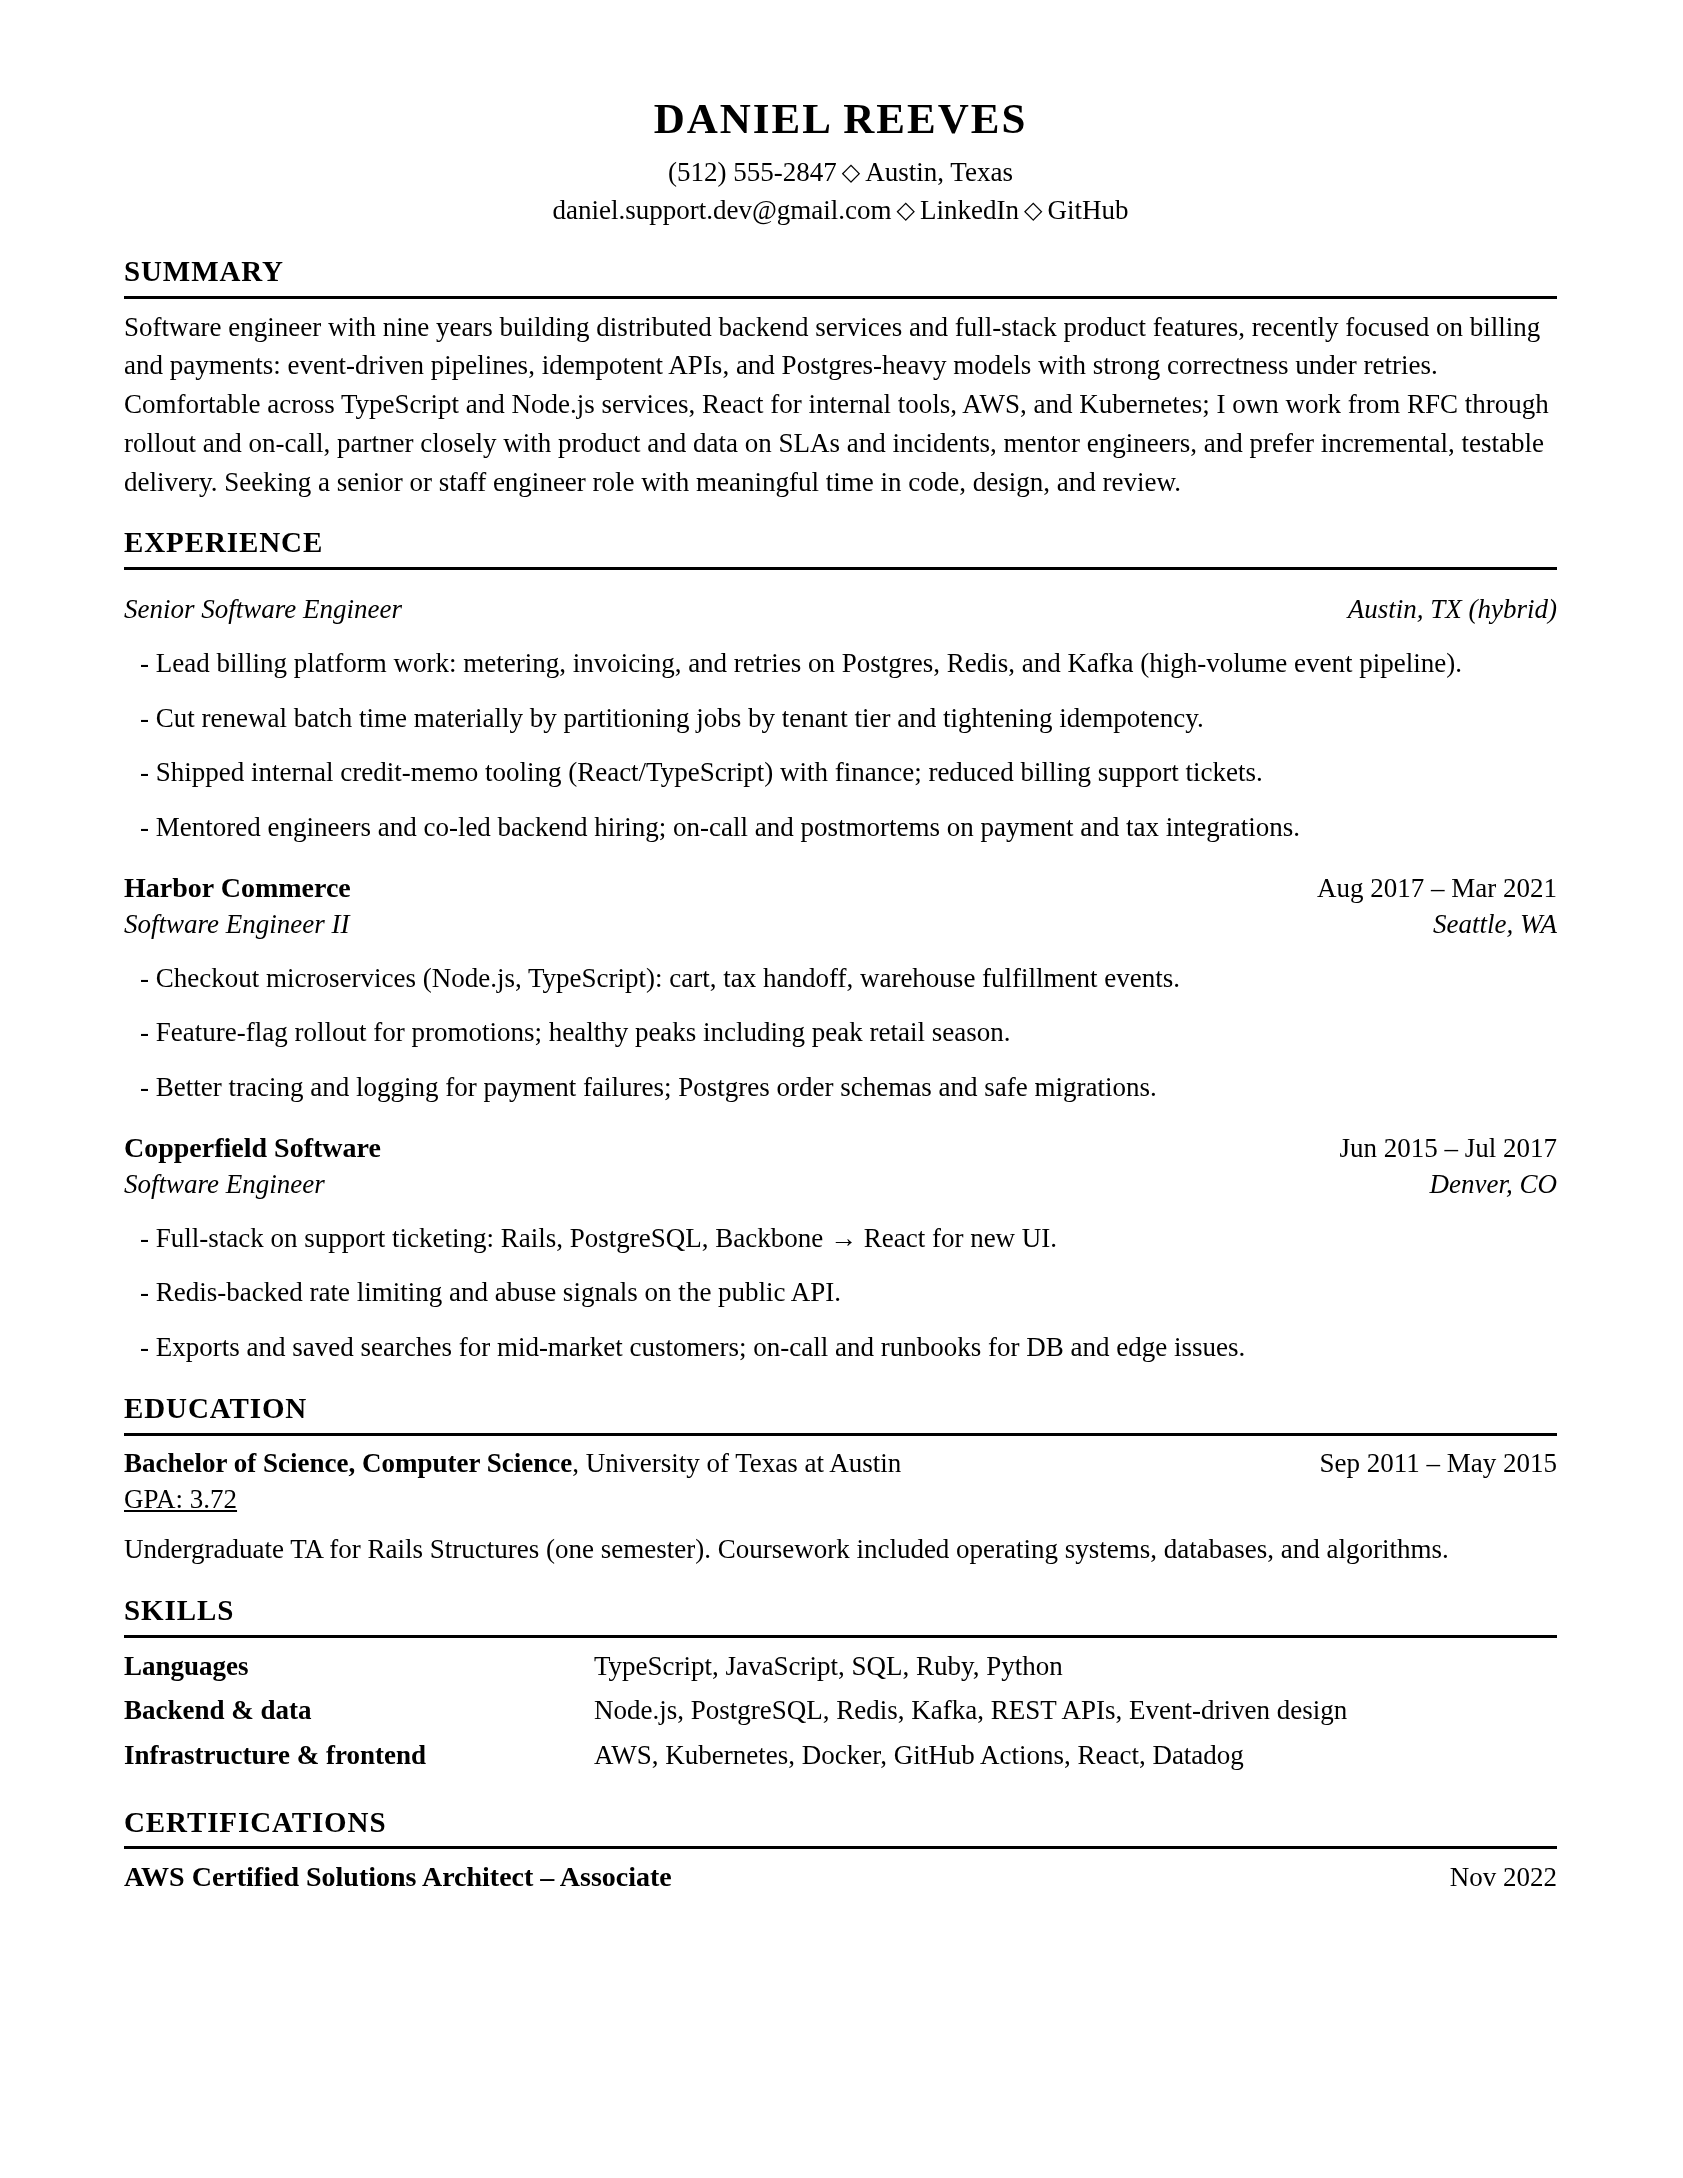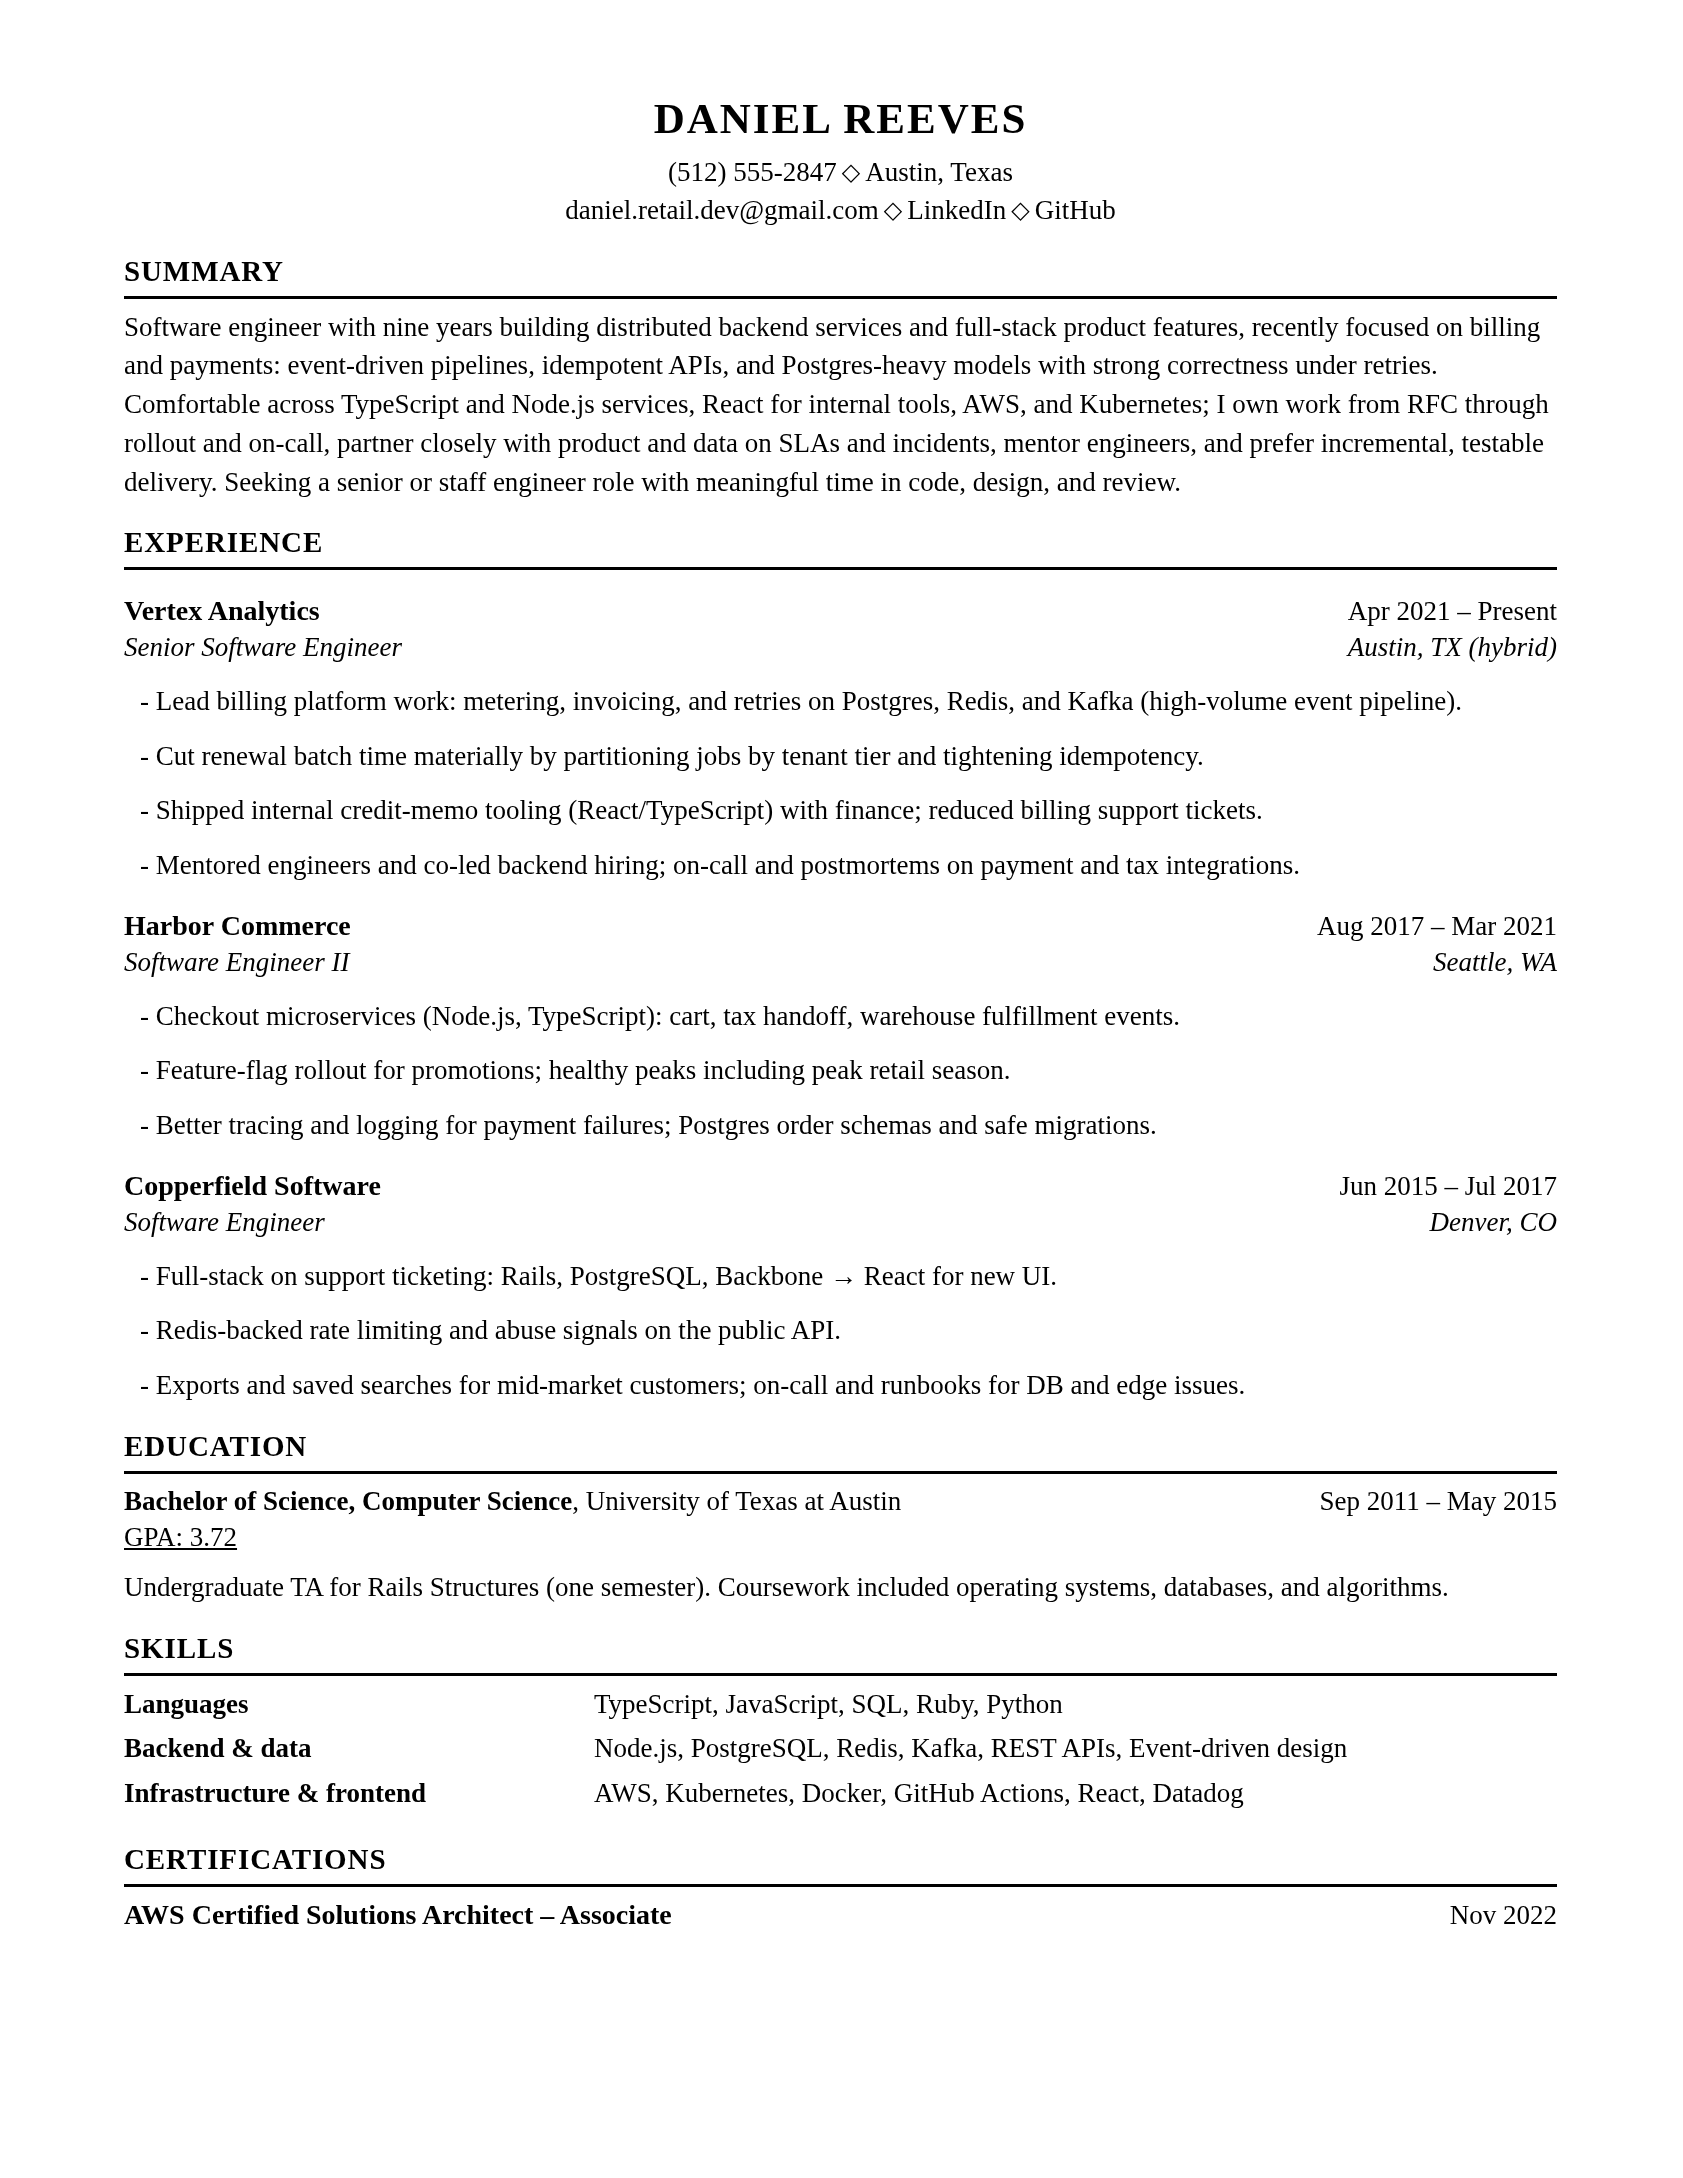--- a/index.html
+++ b/index.html
@@ -183,39 +183,35 @@
 <body>
 
 <div class="page">
 
   <div>
     <h1 class="name">DANIEL REEVES</h1>
     <div class="contact-line">
       <span>(512) 555-2847</span><span class="sep">◇</span><span>Austin, Texas</span>
     </div>
     <div class="contact-line">
-      <span>daniel.retail.dev@gmail.com</span><span class="sep">◇</span><span>LinkedIn</span><span class="sep">◇</span><span>GitHub</span>
+      <span>daniel.support.dev@gmail.com</span><span class="sep">◇</span><span>LinkedIn</span><span class="sep">◇</span><span>GitHub</span>
     </div>
   </div>
 
   <div class="section">
     <div class="section-title">SUMMARY</div>
     <hr class="rule">
     <p class="para">Software engineer with nine years building distributed backend services and full-stack product features, recently focused on billing and payments: event-driven pipelines, idempotent APIs, and Postgres-heavy models with strong correctness under retries. Comfortable across TypeScript and Node.js services, React for internal tools, AWS, and Kubernetes; I own work from RFC through rollout and on-call, partner closely with product and data on SLAs and incidents, mentor engineers, and prefer incremental, testable delivery. Seeking a senior or staff engineer role with meaningful time in code, design, and review.</p>
   </div>
 
   <div class="section">
     <div class="section-title">EXPERIENCE</div>
     <hr class="rule">
 
     <div class="job">
-      <div class="job-row">
-        <span class="job-company">Vertex Analytics</span>
-        <span class="job-dates">Apr 2021 – Present</span>
-      </div>
       <div class="job-row">
         <span class="job-title">Senior Software Engineer</span>
         <span class="job-location">Austin, TX (hybrid)</span>
       </div>
       <ul class="bullets">
         <li>Lead billing platform work: metering, invoicing, and retries on Postgres, Redis, and Kafka (high-volume event pipeline).</li>
         <li>Cut renewal batch time materially by partitioning jobs by tenant tier and tightening idempotency.</li>
         <li>Shipped internal credit-memo tooling (React/TypeScript) with finance; reduced billing support tickets.</li>
         <li>Mentored engineers and co-led backend hiring; on-call and postmortems on payment and tax integrations.</li>
       </ul>

